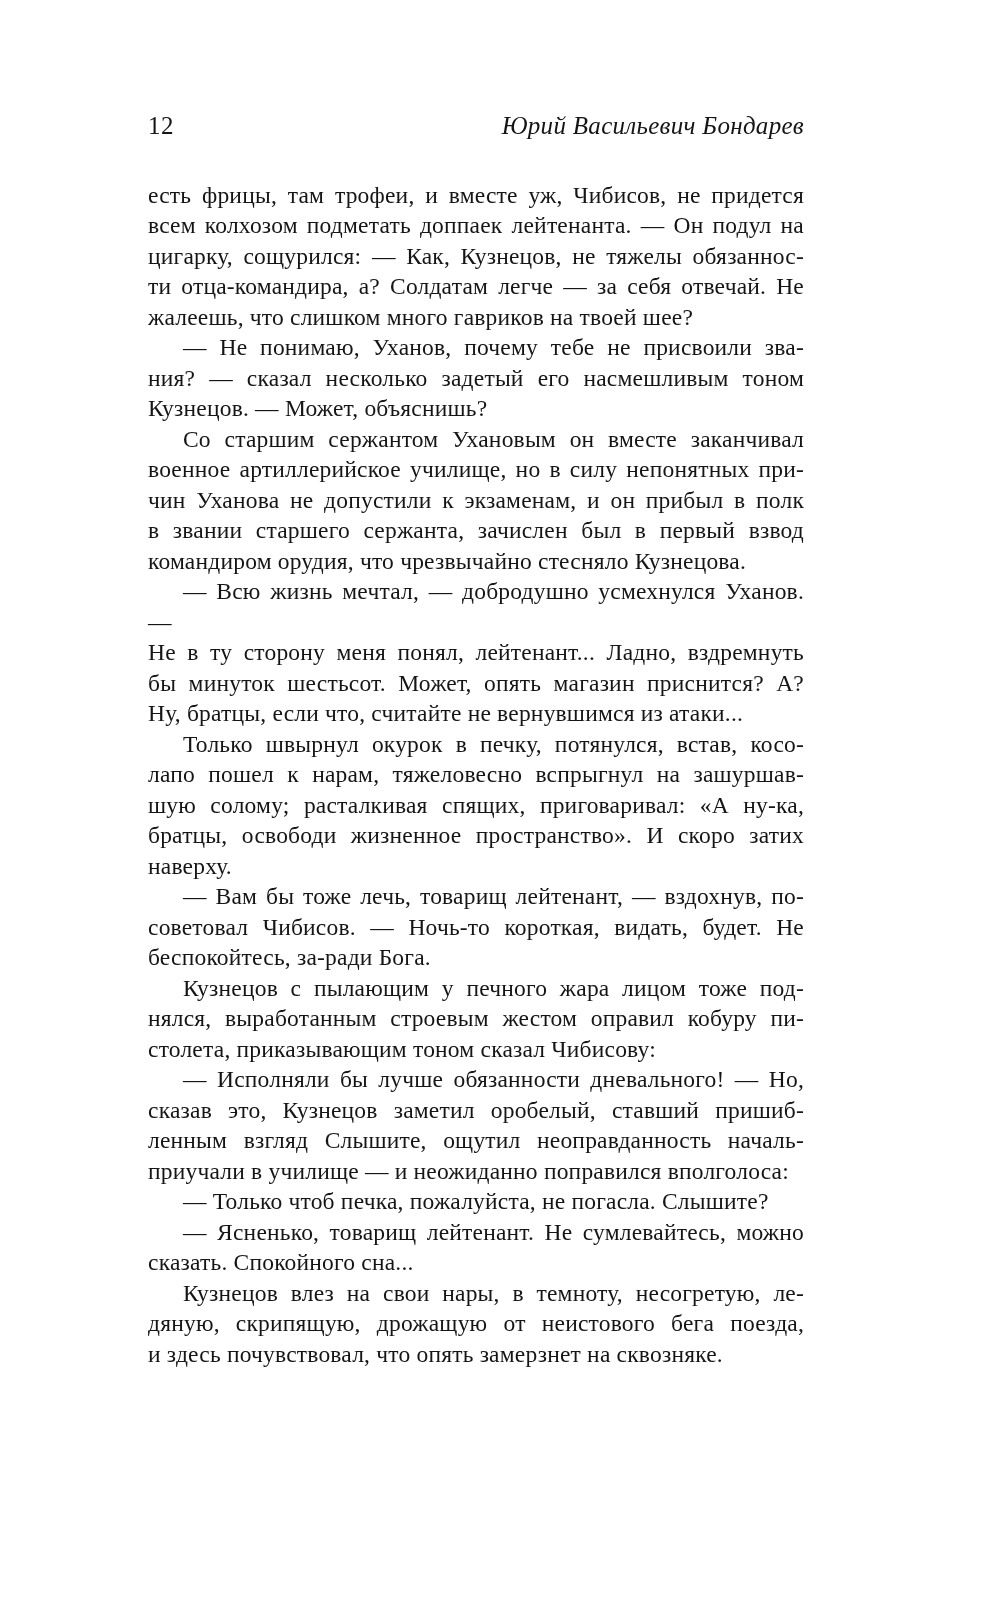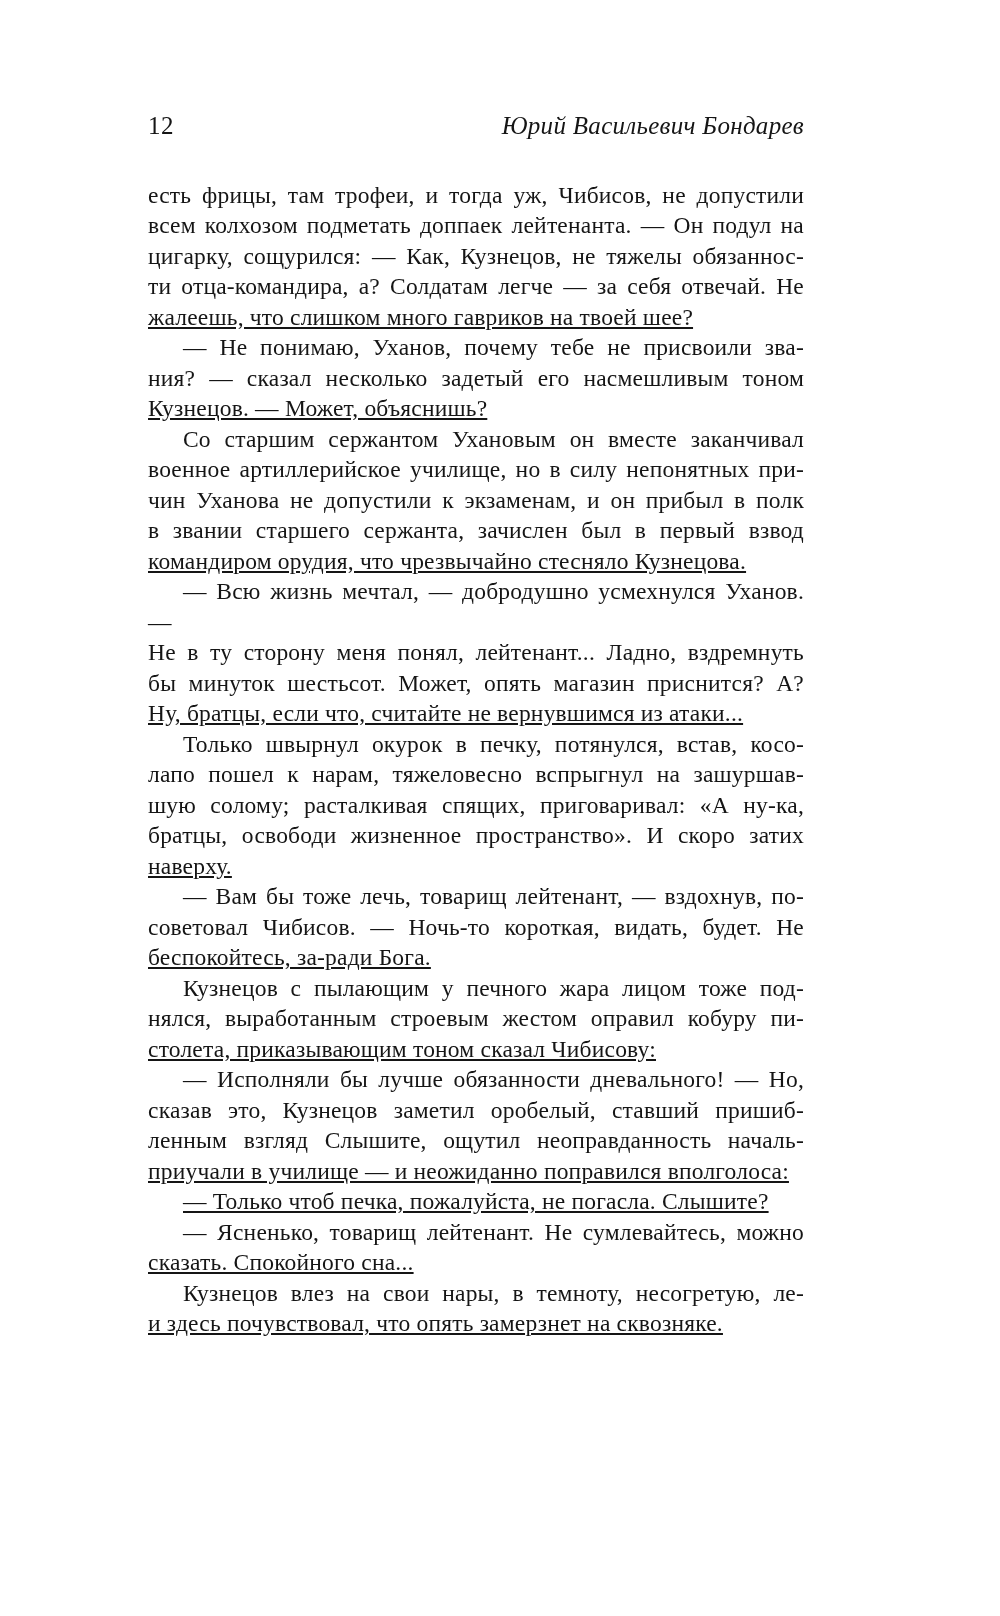--- a/index.html
+++ b/index.html
@@ -30,35 +30,34 @@
     letter-spacing: 0.2px;
   }
   .paragraph { margin: 0; }
   .line {
     text-align: justify;
     text-align-last: justify;
   }
   .line.last {
     text-align: center;
     text-align-last: left;
-    text-decoration: underline;
   }
   .line.indent { text-indent: 35px; }
 </style>
 </head>
 <body>
 
 <div class="book-page">
   <div class="page-header">
     <span class="page-number">12</span>
     <span class="running-title">Юрий Васильевич Бондарев</span>
   </div>
   <div class="text-block">
       <div class="paragraph">
-        <div class="line">есть фрицы, там трофеи, и тогда уж, Чибисов, не допустили</div>
+        <div class="line">есть фрицы, там трофеи, и вместе уж, Чибисов, не придется</div>
         <div class="line">всем колхозом подметать доппаек лейтенанта. — Он подул на</div>
         <div class="line">цигарку, сощурился: — Как, Кузнецов, не тяжелы обязаннос-</div>
         <div class="line">ти отца-командира, а? Солдатам легче — за себя отвечай. Не</div>
         <div class="line last">жалеешь, что слишком много гавриков на твоей шее?</div>
       </div>
       <div class="paragraph">
         <div class="line indent">— Не понимаю, Уханов, почему тебе не присвоили зва-</div>
         <div class="line">ния? — сказал несколько задетый его насмешливым тоном</div>
         <div class="line last">Кузнецов. — Может, объяснишь?</div>
       </div>
@@ -100,16 +99,17 @@
       </div>
       <div class="paragraph">
         <div class="line last indent">— Только чтоб печка, пожалуйста, не погасла. Слышите?</div>
       </div>
       <div class="paragraph">
         <div class="line indent">— Ясненько, товарищ лейтенант. Не сумлевайтесь, можно</div>
         <div class="line last">сказать. Спокойного сна...</div>
       </div>
       <div class="paragraph">
         <div class="line indent">Кузнецов влез на свои нары, в темноту, несогретую, ле-</div>
+        <div class="line">дяную, скрипящую, дрожащую от неистового бега поезда,</div>
         <div class="line last">и здесь почувствовал, что опять замерзнет на сквозняке.</div>
       </div>
     </div>
 </div>
 
 </body></html>

